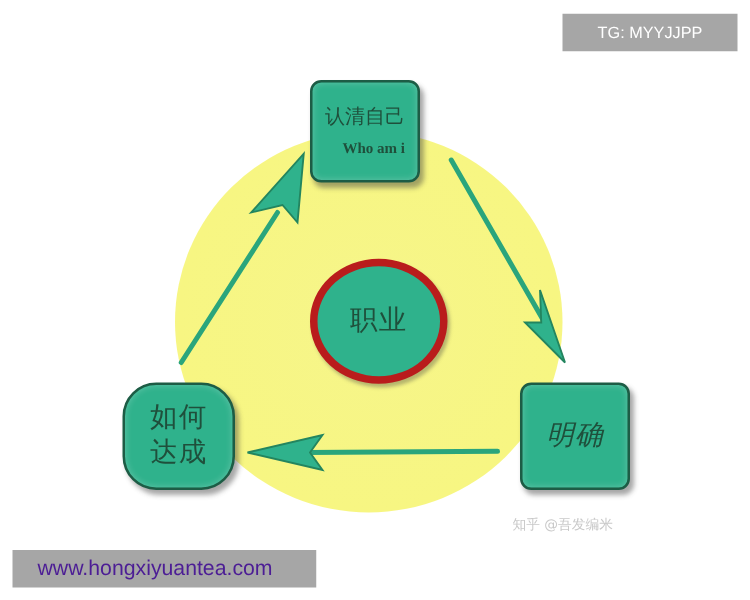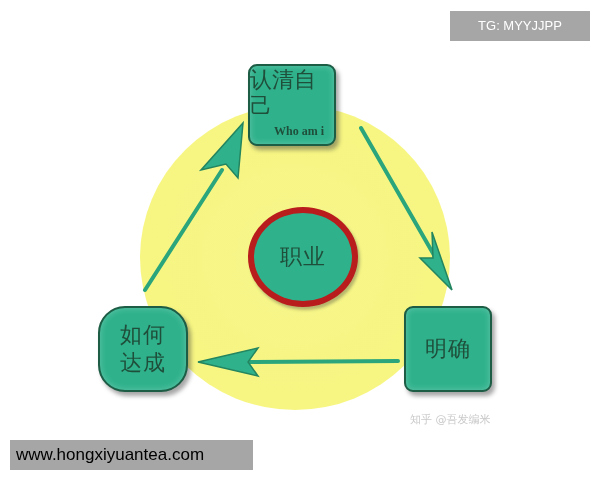--- a/index.html
+++ b/index.html
@@ -5,33 +5,33 @@
     html, body { margin: 0; padding: 0; }
     body { width: 600px; height: 480px; background: #ffffff; position: relative; overflow: hidden; font-family: "DejaVu Sans", sans-serif; }
     .canvas { position: absolute; left: 0; top: 0; width: 600px; height: 480px; }
     .blob { position: absolute; left: 140px; top: 105px; width: 310px; height: 305px; border-radius: 50%;
             background: radial-gradient(circle at 50% 50%, #f6f58a 0%, #f7f682 70%, #f9f7a0 88%, rgba(255,255,255,0) 100%); }
     .box { position: absolute; background: #2fb28c; border: 2px solid #1d5c45; border-radius: 9px;
            box-shadow: 3px 4px 4px rgba(60,60,60,0.45), inset 0 0 6px rgba(255,255,255,0.25);
            color: #1f4f3b; display: flex; flex-direction: column; align-items: center; justify-content: center; }
     .box .line { font-size: 22px; line-height: 28px; letter-spacing: 1px; }
     .box-top { left: 248px; top: 64px; width: 84px; height: 78px; }
-    .box-top .cn { font-size: 22px; line-height: 26px; letter-spacing: 0; }
+    .box-top .cn { font-size: 16px; line-height: 26px; letter-spacing: 0; }
     .box-top .en { font-family: Liberation Serif, serif; font-size: 12px; font-weight: bold; line-height: 24px; letter-spacing: 0; margin-left: 14px; }
-    .box-right { left: 404px; top: 306px; width: 84px; height: 82px; }
+    .box-right { left: 416px; top: 306px; width: 84px; height: 82px; font-style: italic; }
     .box-left { left: 98px; top: 306px; width: 86px; height: 82px; border-radius: 27px; }
     .center { position: absolute; left: 248px; top: 207px; width: 98px; height: 88px; border-radius: 50%;
               background: #2fb28c; border: 6px solid #b91c1c; box-shadow: 2px 3px 3px rgba(60,60,60,0.35);
               color: #1f4f3b; display: flex; flex-direction: column; align-items: center; justify-content: center; }
     .center .line { font-size: 22px; line-height: 34px; letter-spacing: 1px; }
     svg.arrows { position: absolute; left: 0; top: 0; width: 600px; height: 480px; }
     .tag-tr { position: absolute; left: 450px; top: 11px; width: 140px; height: 30px; background: #a6a6a6; color: #ffffff;
               font-family: "Liberation Sans", sans-serif; font-size: 13px; line-height: 30px; text-align: center; }
-    .tag-bl { position: absolute; left: 10px; top: 440px; width: 243px; height: 30px; background: #a6a6a6; color: #000000;
-              font-family: "Liberation Sans", sans-serif; font-size: 17px; line-height: 30px; padding-left: 6px; box-sizing: border-box; }
+    .tag-bl { position: absolute; left: 10px; top: 440px; width: 243px; height: 30px; background: #a6a6a6; color: #4c1d95;
+              font-family: "Liberation Sans", sans-serif; font-size: 17px; line-height: 30px; padding-left: 20px; box-sizing: border-box; }
     .credit { position: absolute; left: 410px; top: 412px; color: #c9c9c9; font-size: 11px; line-height: 16px; }
   </style>
 </head>
 <body>
 
 <div class="canvas">
   <div class="blob"></div>
 
   <svg class="arrows" viewBox="0 0 600 480">
 

